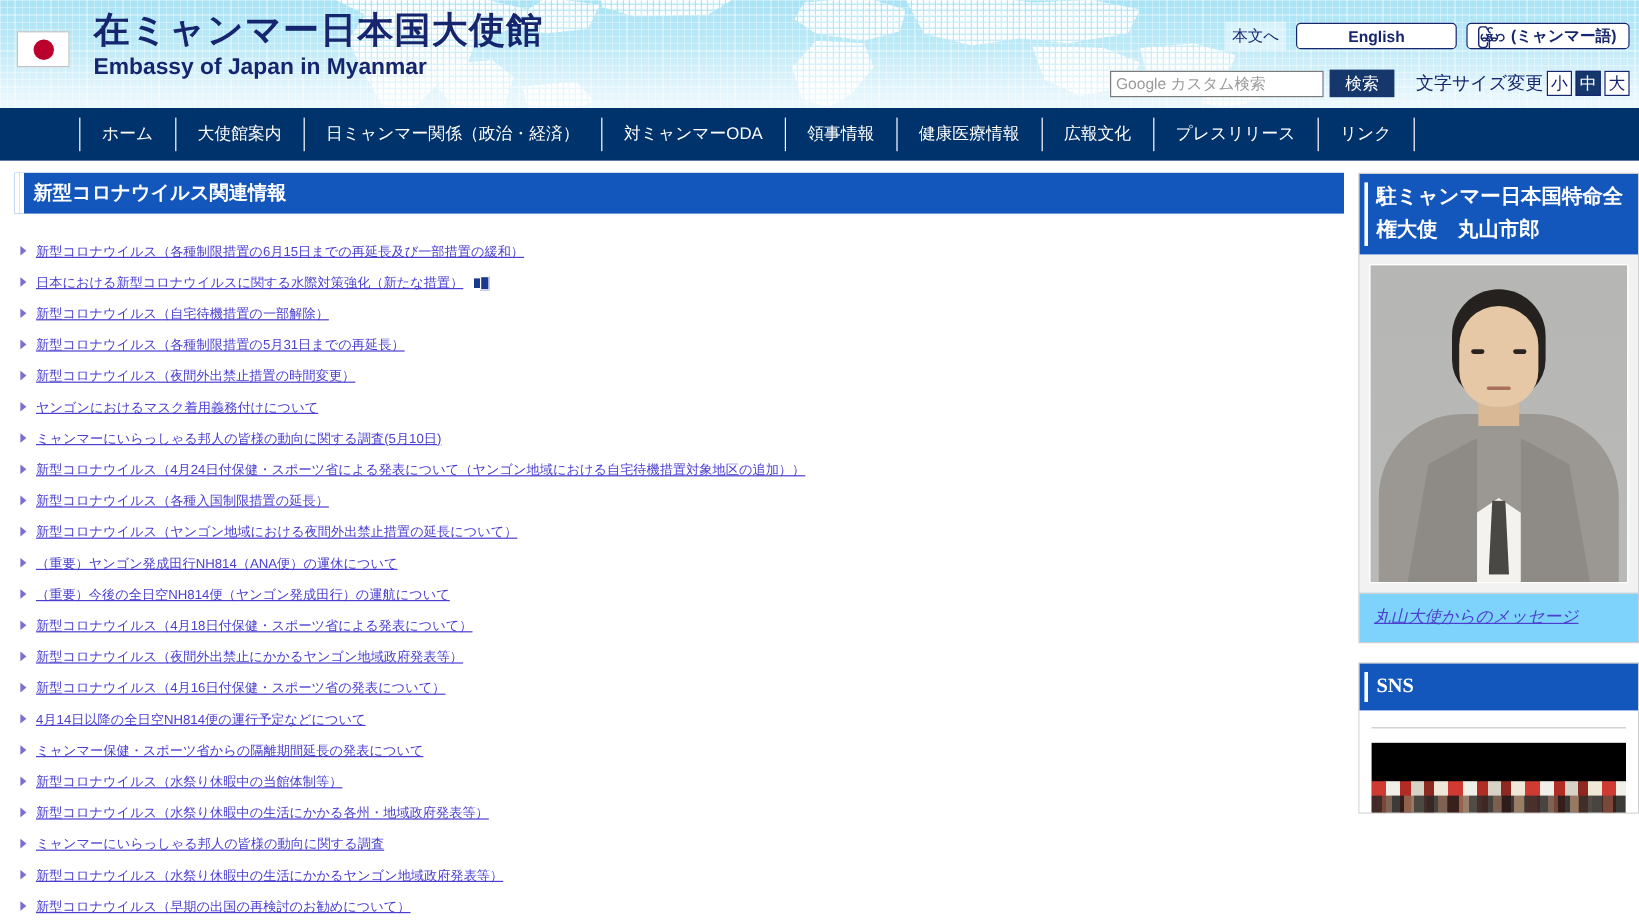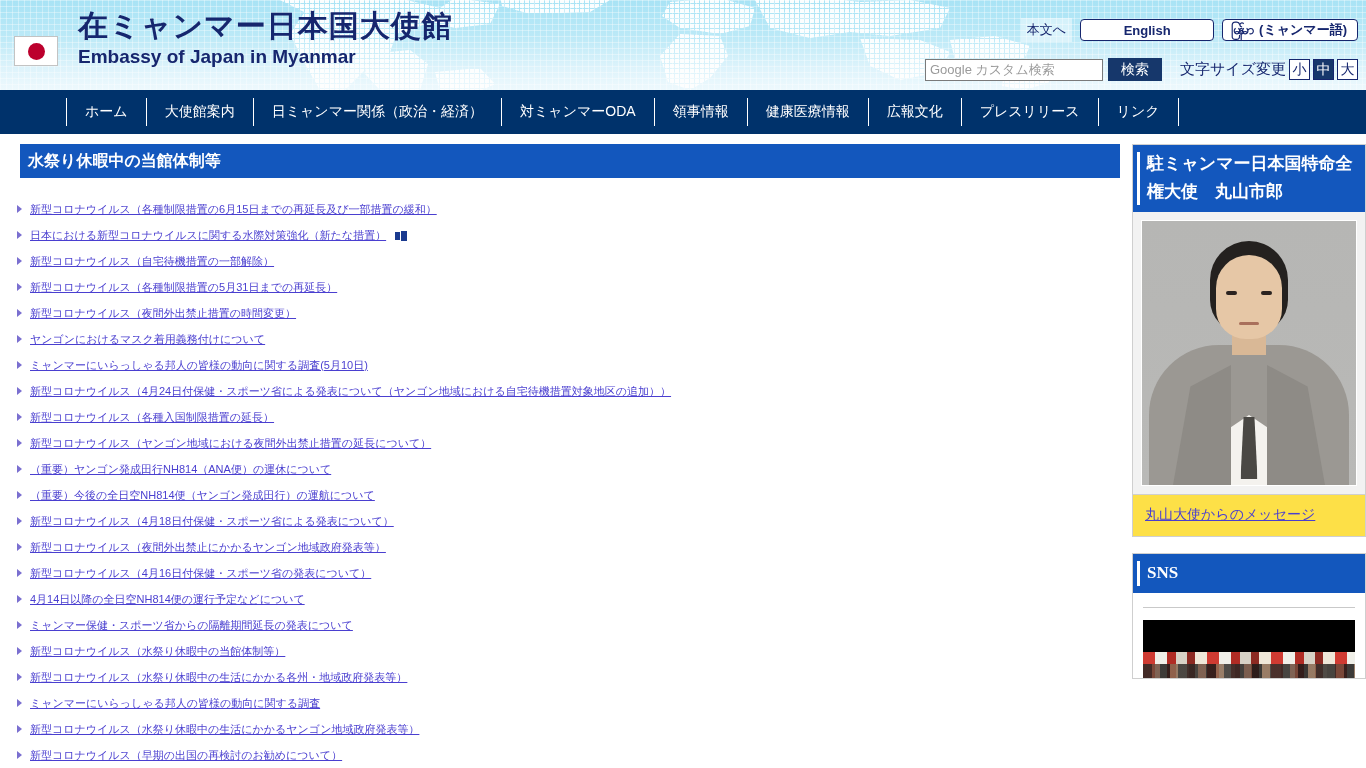--- a/index.html
+++ b/index.html
@@ -31,21 +31,21 @@
     position: absolute;
     left: 250px; top: -6px;
     width: 820px; height: 96px;
     opacity: 0.95;
     pointer-events: none;
   }
   .header-inner {
     position: relative;
     z-index: 3;
     display: flex;
-    align-items: flex-end;
+    align-items: center;
   }
   .flag-box {
     margin: 16px 0 0 14px;
     width: 44px; height: 30px;
     background: #ffffff;
     border: 1px solid #c3c3c3;
     display: flex; align-items: center; justify-content: center;
     flex: none;
   }
   .flag-dot {
@@ -372,23 +372,24 @@
   .amb-lapel-r { left: 50%; margin-left: 18px; clip-path: polygon(0 0, 70% 18%, 100% 100%, 0 100%); }
   .amb-tie {
     position: absolute;
     left: 50%; bottom: 6px;
     transform: translateX(-50%);
     width: 17px; height: 62px;
     background: #4a4844;
     clip-path: polygon(18% 0, 82% 0, 100% 100%, 0 100%);
   }
   .amb-link-wrap {
-    background: #fde047;
+    background: #7dd3fc;
     border-top: 1px solid #cfcfcf;
     padding: 10px 10px 12px 12px;
+    font-style: italic;
   }
   .amb-link {
     color: #4a3fd0;
     font-size: 14px;
     text-decoration: underline;
     cursor: pointer;
     white-space: nowrap;
   }
   .sns-box { background: #ffffff; font-family: Liberation Serif, serif; }
   .sns-body {
@@ -490,21 +491,21 @@
   <a class="nav-item" href="#">領事情報</a>
   <a class="nav-item" href="#">健康医療情報</a>
   <a class="nav-item" href="#">広報文化</a>
   <a class="nav-item" href="#">プレスリリース</a>
   <a class="nav-item" href="#">リンク</a>
 </nav>
 
 <div class="page">
 
   <div class="main-col">
-    <div class="section-head">水祭り休暇中の当館体制等</div>
+    <div class="section-head">新型コロナウイルス関連情報</div>
     <ul class="link-list">
       <li>
           <span class="bullet"></span>
           <a href="#">新型コロナウイルス（各種制限措置の6月15日までの再延長及び一部措置の緩和）</a>
         </li>
       <li>
           <span class="bullet"></span>
           <a href="#">日本における新型コロナウイルスに関する水際対策強化（新たな措置）</a>
           <span class="win-icon"></span>
         </li>

